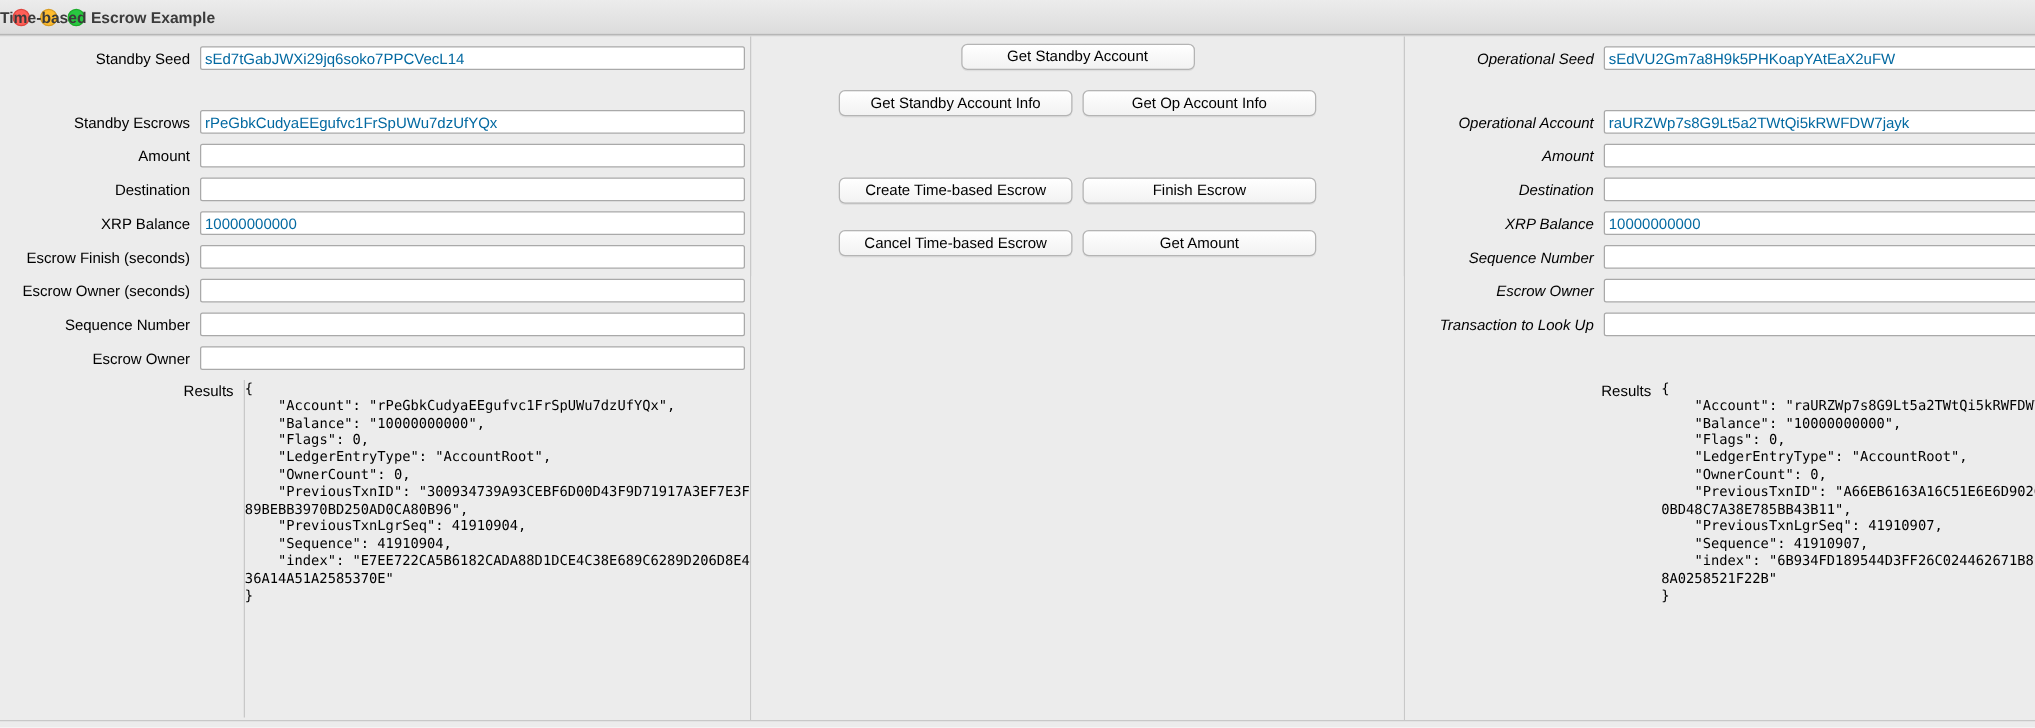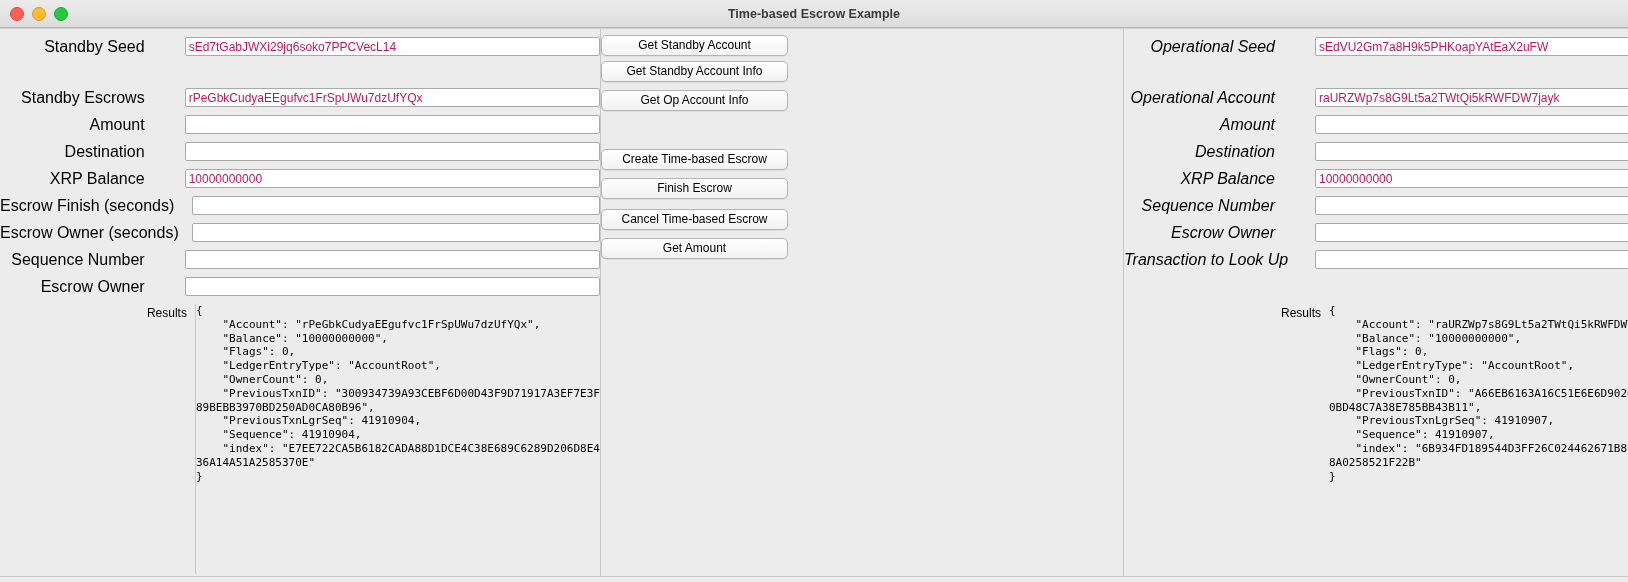--- a/index.html
+++ b/index.html
@@ -44,21 +44,21 @@
     height: 12px;
     border-radius: 50%;
     display: block;
   }
   .dot.red { background: #ff5f57; border: 1px solid #e0443e; }
   .dot.yellow { background: #febc2e; border: 1px solid #d89c22; }
   .dot.green { background: #28c840; border: 1px solid #1aab29; }
   .title-text {
     position: absolute;
     left: 0; right: 0;
-    text-align: center;
+    text-align: left;
     font-size: 12.5px;
     font-weight: bold;
     color: #3b3b3b;
     pointer-events: none;
   }
   
   .content {
     flex: 1;
     display: flex;
     background: #ececec;
@@ -83,53 +83,51 @@
     flex: 1;
   }
   
   .row {
     display: flex;
     align-items: center;
     height: 27px;
     margin-bottom: 0px;
   }
   .lbl {
-    font-size: 16px;
+    font-size: 12px;
     color: #000;
     text-align: right;
     padding-right: 8px;
     white-space: nowrap;
   }
   .col-left .lbl { width: 152px; }
   .col-right .lbl { width: 151px; font-style: italic; }
   .fld {
     height: 19px;
     border: 1px solid #a9a9a9;
     background: #ffffff;
     border-radius: 2px;
     font-family: "Liberation Sans", sans-serif;
     font-size: 12px;
-    color: #be185d;
+    color: #0369a1;
     padding: 0 3px;
     line-height: 19px;
     box-sizing: border-box;
     overflow: hidden;
     white-space: nowrap;
-    margin-left: 32px;
   }
   .col-left .fld { width: 436px; }
   .col-right .fld { width: 436px; }
 
   
   .btnrow {
     display: flex;
     gap: 8px;
     justify-content: center;
-    margin-bottom: 5px;
-    flex-direction: column;
+    margin-bottom: 16px;
   }
   .btn {
     width: 187px;
     height: 21px;
     line-height: 19px;
     text-align: center;
     font-size: 12px;
     color: #000;
     background: linear-gradient(#ffffff, #f2f2f2);
     border: 1px solid #b4b4b4;

